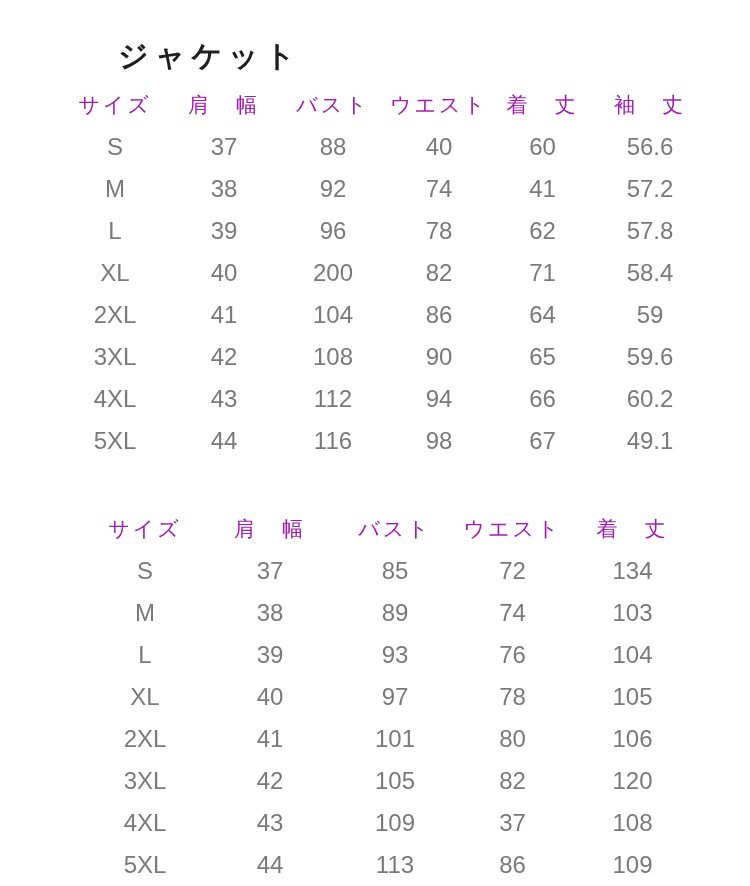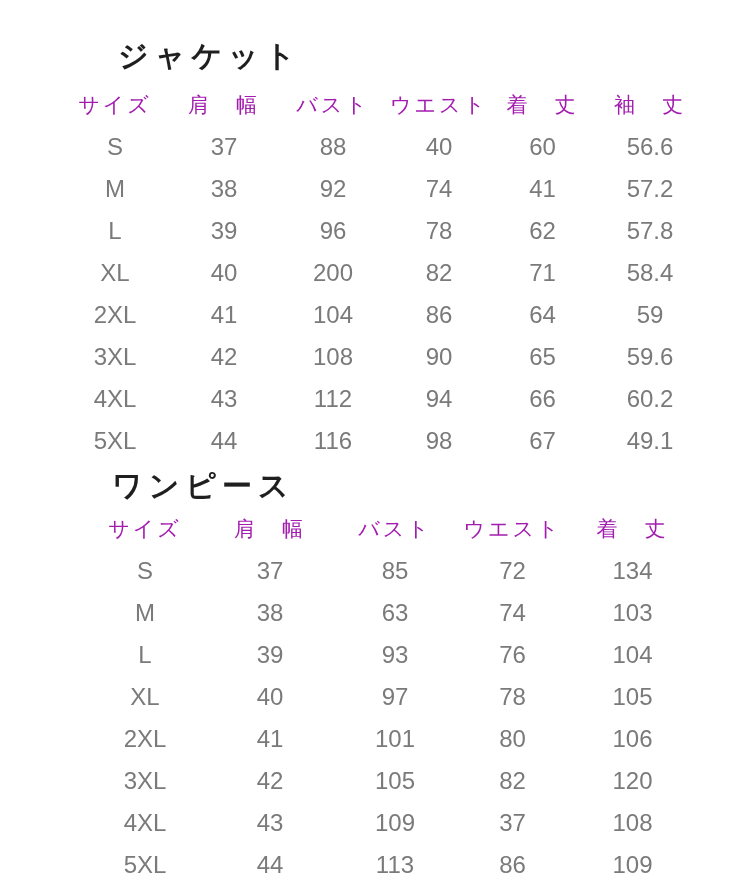--- a/index.html
+++ b/index.html
@@ -143,21 +143,20 @@
           <td>5XL</td>
           <td>44</td>
           <td>116</td>
           <td>98</td>
           <td>67</td>
           <td>49.1</td>
         </tr>
       </tbody>
   </table>
 
-  <div class="section-title title-dress">ワンピース</div>
 
   <table class="size-table table-dress">
     <colgroup>
       <col style="width:120px">
         <col style="width:130px">
         <col style="width:120px">
       <col style="width:115px">
         <col style="width:125px">
     </colgroup>
     <thead>
@@ -173,21 +172,21 @@
         <tr>
           <td>S</td>
           <td>37</td>
           <td>85</td>
           <td>72</td>
           <td>134</td>
         </tr>
         <tr>
           <td>M</td>
           <td>38</td>
-          <td>63</td>
+          <td>89</td>
           <td>74</td>
           <td>103</td>
         </tr>
         <tr>
           <td>L</td>
           <td>39</td>
           <td>93</td>
           <td>76</td>
           <td>104</td>
         </tr>

